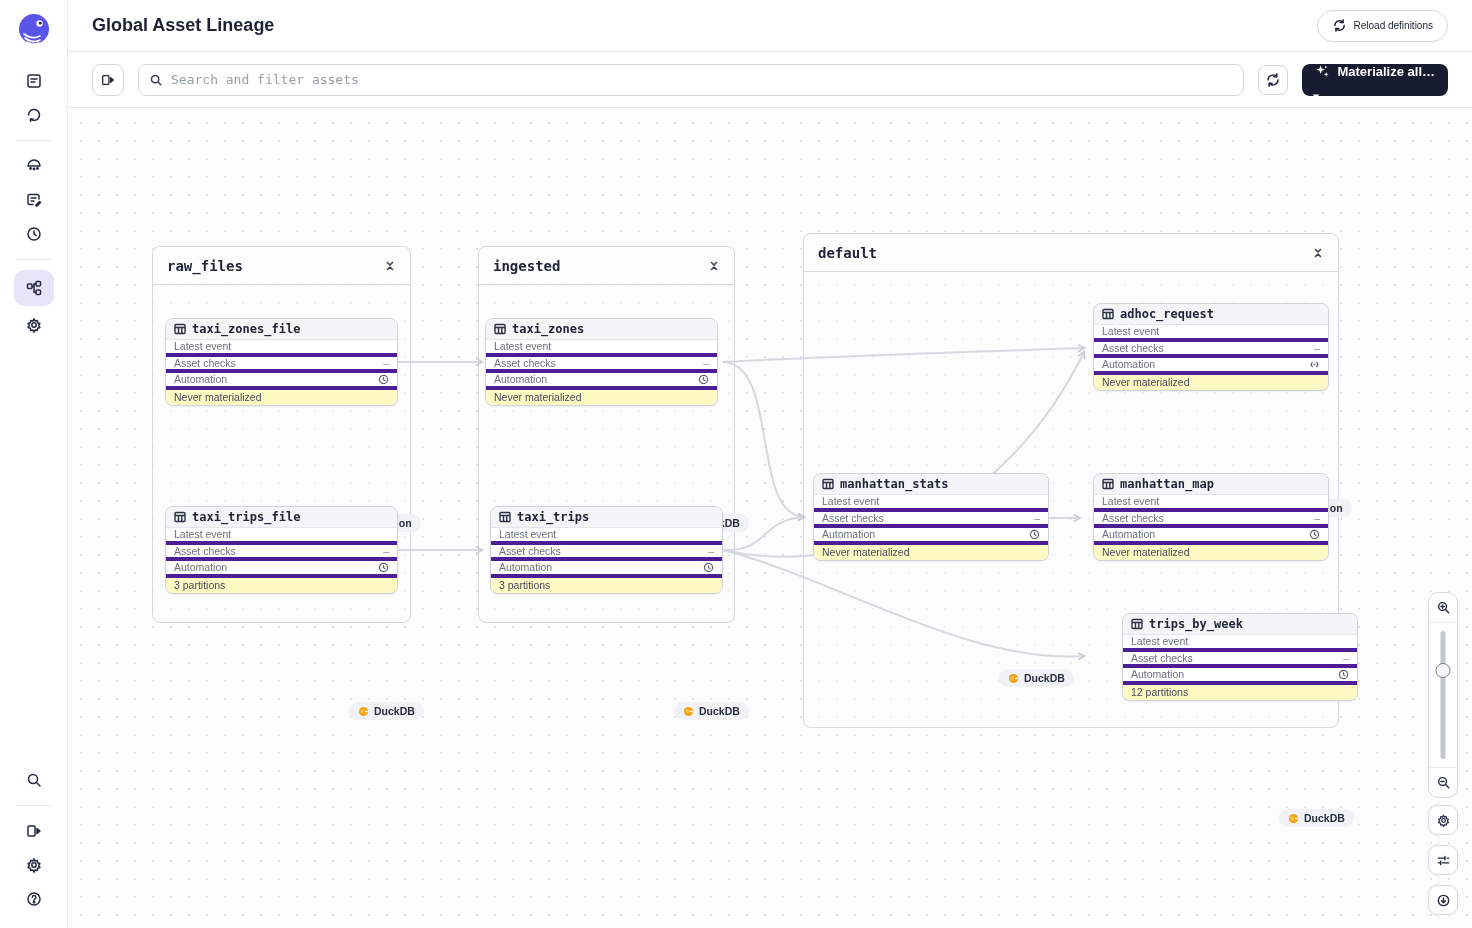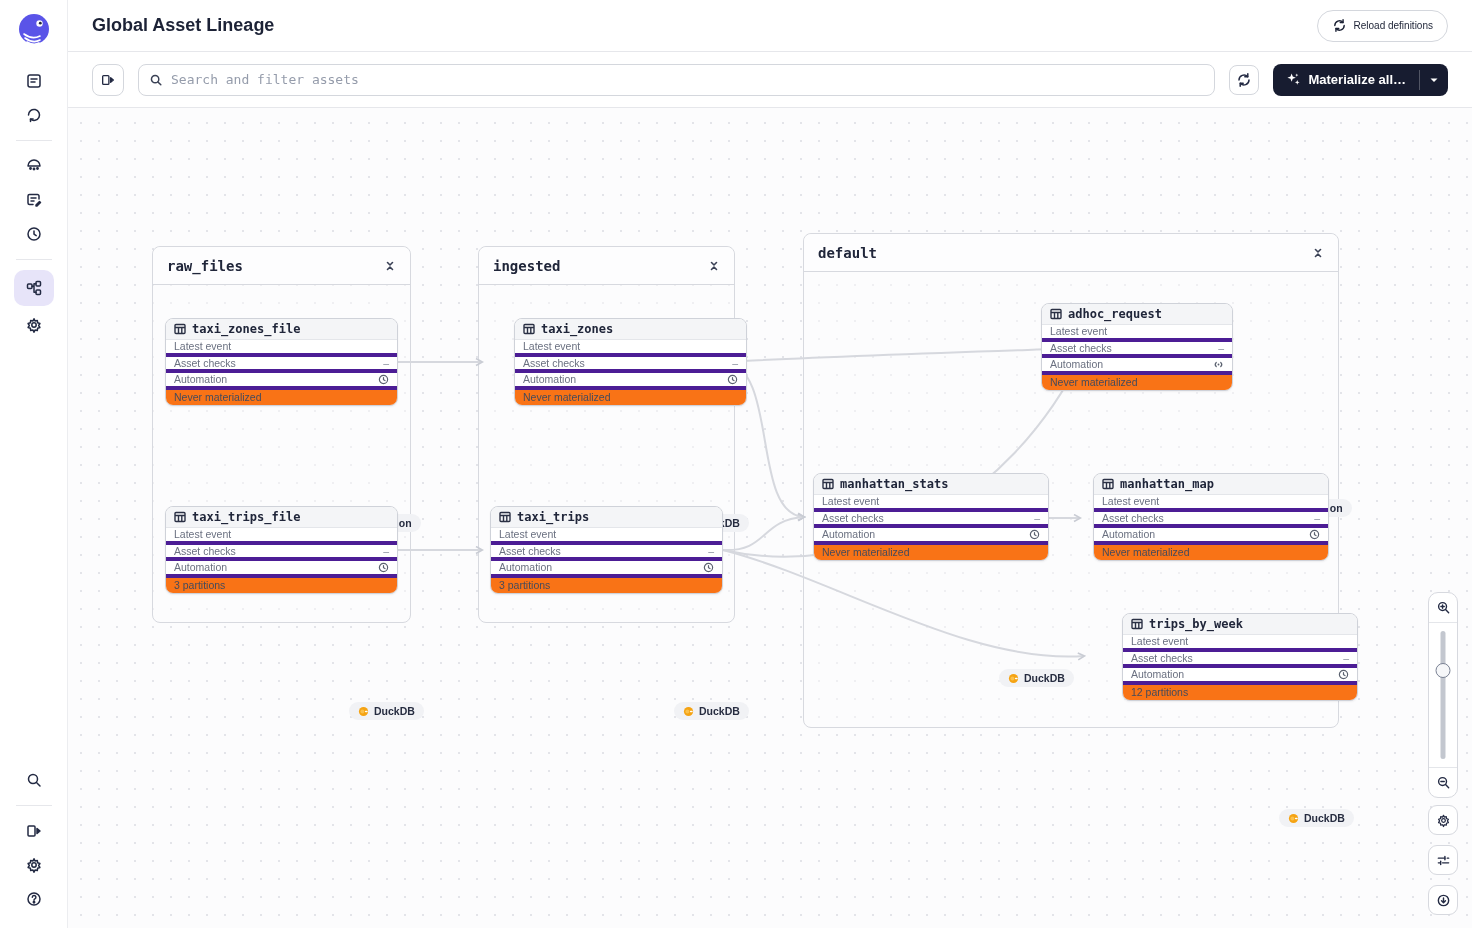--- a/index.html
+++ b/index.html
@@ -39,21 +39,21 @@
   .sq-btn svg { width:16px; height:16px; stroke:#232A43; fill:none; stroke-width:1.5;
     stroke-linecap:round; stroke-linejoin:round; }
   .search-box { flex:1; height:32px; border:1px solid #D4D7DD; border-radius:8px;
     display:flex; align-items:center; padding:0 10px; gap:8px; background:#fff; }
   .search-box svg { width:14px; height:14px; stroke:#3A4155; fill:none; stroke-width:1.7;
     stroke-linecap:round; flex-shrink:0; }
   .search-box input { border:none; outline:none; flex:1; font-size:13px;
     font-family:"DejaVu Sans Mono", monospace; color:#2A3044; background:transparent; }
   .search-box input::placeholder { color:#959CAB; }
   .split-btn { display:flex; height:32px; border-radius:8px; overflow:hidden;
-    background:#171C30; color:#fff; cursor:pointer; flex-shrink:0; }
+    background:#171C30; color:#fff; cursor:pointer; flex-shrink:0;flex-direction:column; }
   .split-main { display:flex; align-items:center; gap:7px; padding:0 13px; font-size:13px;
     font-weight:600; }
   .split-main svg { width:15px; height:15px; fill:#fff; }
   .split-sep { width:1px; background:rgba(255,255,255,0.25); margin:6px 0; }
   .split-caret { width:28px; display:flex; align-items:center; justify-content:center; }
   .split-caret svg { width:10px; height:10px; fill:#fff; }
 
   
   .canvas { position:relative; flex:1; background:#FCFCFD; overflow:hidden;
     background-image:radial-gradient(#E3E4E9 1.2px, transparent 1.2px);
@@ -79,21 +79,21 @@
   .node-header svg { width:12px; height:12px; stroke:#2A3044; fill:none; stroke-width:1.4;
     flex-shrink:0; }
   .node-name { font-family:"DejaVu Sans Mono", monospace; font-size:12px; font-weight:700;
     color:#20263A; white-space:nowrap; }
   .node-row { height:17px; display:flex; align-items:center; padding:0 8px;
     border-bottom:4px solid #4c1d95; font-size:10.5px; color:#6A7080; }
   .node-row .val { margin-left:auto; color:#8B919F; }
   .node-row .aicon { margin-left:auto; display:flex; }
   .node-row .aicon svg { width:11px; height:11px; stroke:#5B6270; fill:none; stroke-width:1.3;
     stroke-linecap:round; }
-  .node-footer { height:16px; background:#f97316; display:flex; align-items:center;
+  .node-footer { height:16px; background:#fef9c3; display:flex; align-items:center;
     padding:0 8px; font-size:10.5px; color:#454B5C; margin-top:auto; }
 
   .badge { position:absolute; height:18px; border-radius:9px; background:#F1F2F5;
     display:flex; align-items:center; gap:5px; padding:0 9px; font-size:10.5px;
     font-weight:700; color:#262C40; cursor:pointer; }
   .badge svg { width:11px; height:11px; }
 
   
   .zoom-ctl { position:absolute; right:14px; top:484px; width:30px; height:206px;
     background:#fff; border:1px solid #D7D9DF; border-radius:10px; display:flex;
@@ -373,21 +373,21 @@
       </div>
       <div class="badge" style="left:281px;top:594px">
         <svg viewBox="0 0 12 12">
           <circle cx="6" cy="6" r="5" fill="#F5A312"></circle>
             <circle cx="4.8" cy="6" r="2.2" fill="#FBC04A"></circle>
             <rect x="7.6" y="5.2" width="3" height="1.6" rx="0.8" fill="#fff"></rect>
         </svg>
         <span>DuckDB</span>
       </div>
 
-      <div class="node" style="left:446px;top:210px;width:233px;height:88px">
+      <div class="node" style="left:417px;top:210px;width:233px;height:88px">
         <div class="node-header">
           <svg viewBox="0 0 12 12">
               <rect x="1" y="1.5" width="10" height="9" rx="1"></rect>
               <path d="M1 4.5h10M4.5 4.5v6M7.8 4.5v6"></path>
             </svg>
           <span class="node-name">taxi_zones</span>
         </div>
         <div class="node-row">
             <span>Latest event</span>
           </div>
@@ -443,21 +443,21 @@
       </div>
       <div class="badge" style="left:606px;top:594px">
         <svg viewBox="0 0 12 12">
           <circle cx="6" cy="6" r="5" fill="#F5A312"></circle>
             <circle cx="4.8" cy="6" r="2.2" fill="#FBC04A"></circle>
             <rect x="7.6" y="5.2" width="3" height="1.6" rx="0.8" fill="#fff"></rect>
         </svg>
         <span>DuckDB</span>
       </div>
 
-      <div class="node" style="left:973px;top:195px;width:192px;height:88px">
+      <div class="node" style="left:1025px;top:195px;width:236px;height:88px">
         <div class="node-header">
           <svg viewBox="0 0 12 12">
               <rect x="1" y="1.5" width="10" height="9" rx="1"></rect>
               <path d="M1 4.5h10M4.5 4.5v6M7.8 4.5v6"></path>
             </svg>
           <span class="node-name">adhoc_request</span>
         </div>
         <div class="node-row">
             <span>Latest event</span>
           </div>

